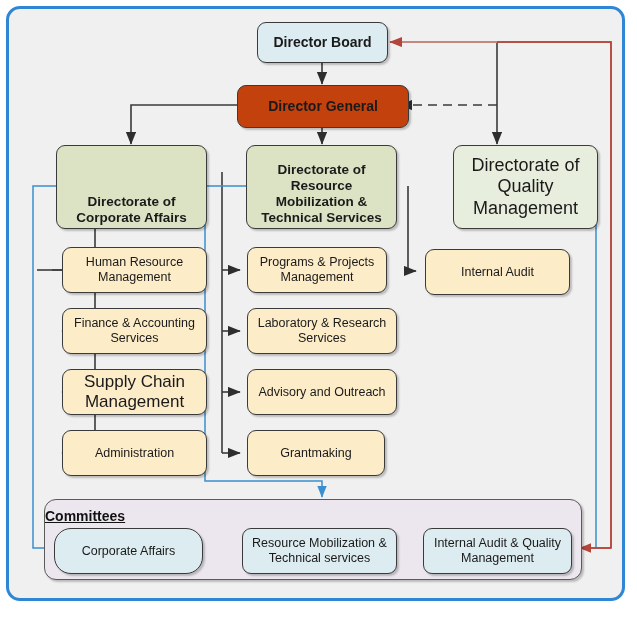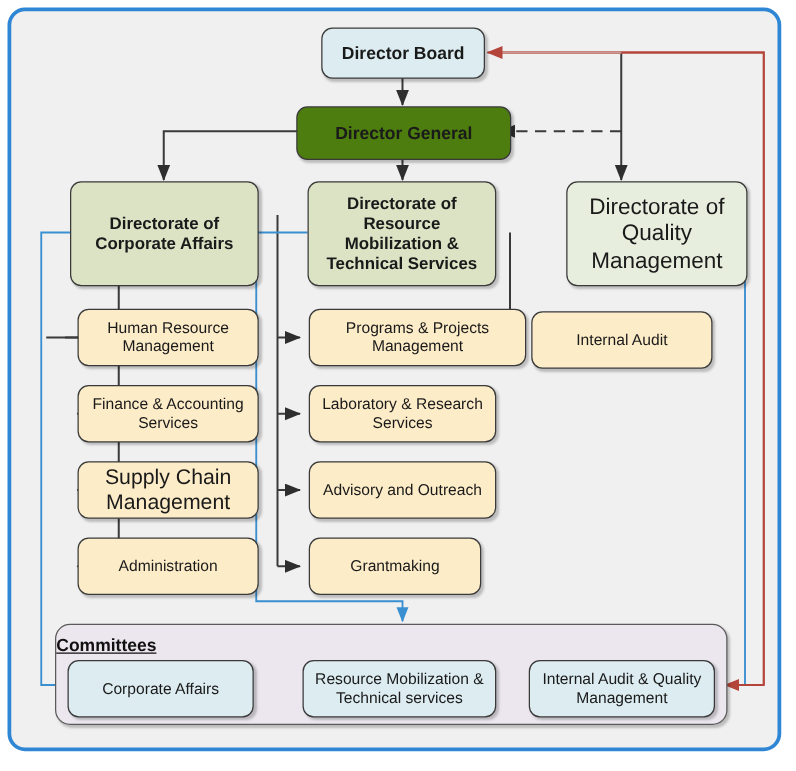--- a/index.html
+++ b/index.html
@@ -32,22 +32,22 @@
     align-items:center;
     justify-content:center;
     text-align:center;
     line-height:1.18;
     color:#1a1a1a;
     box-shadow:2px 2px 2px rgba(0,0,0,0.22);
     padding:2px 5px;
   }
 
   .n-blue   { background:#dcecf1; }
-  .n-pink   { background:#4d7c0f; }
-  .n-green  { background:#dbe3c4; }
+  .n-pink   { background:#c2410c; }
+  .n-green  { background:#dbe3c4;align-items:flex-end; }
   .n-green2 { background:#e8eedd; }
   .n-cream  { background:#fdecc8; }
 
   .bold{font-weight:bold;}
 
   #committees-box{
     position:absolute;
     box-sizing:border-box;
     background:#ece7ef;
     border:1.3px solid #5a5a5a;
@@ -166,42 +166,42 @@
   <div class="node n-cream" style="left:62px;top:308px;width:145px;height:46px;font-size:12.5px;">
     <span>Finance &amp; Accounting Services</span>
   </div>
   <div class="node n-cream" style="left:62px;top:369px;width:145px;height:46px;font-size:17px;">
     <span>Supply Chain Management</span>
   </div>
   <div class="node n-cream" style="left:62px;top:430px;width:145px;height:46px;font-size:12.5px;">
     <span>Administration</span>
   </div>
 
-  <div class="node n-cream" style="left:247px;top:247px;width:174px;height:46px;font-size:12.5px;">
+  <div class="node n-cream" style="left:247px;top:247px;width:140px;height:46px;font-size:12.5px;">
     <span>Programs &amp; Projects Management</span>
   </div>
   <div class="node n-cream" style="left:247px;top:308px;width:150px;height:46px;font-size:12.5px;">
     <span>Laboratory &amp; Research Services</span>
   </div>
   <div class="node n-cream" style="left:247px;top:369px;width:150px;height:46px;font-size:12.5px;">
     <span>Advisory and Outreach</span>
   </div>
   <div class="node n-cream" style="left:247px;top:430px;width:138px;height:46px;font-size:12.5px;">
     <span>Grantmaking</span>
   </div>
 
   <div class="node n-cream" style="left:425px;top:249px;width:145px;height:46px;font-size:12.5px;">
     <span>Internal Audit</span>
   </div>
 
   <div id="committees-box" style="left:44px;top:499px;width:538px;height:81px;">
     <div id="committees-title">Committees</div>
   </div>
 
-  <div class="node n-blue" style="left:54px;top:528px;width:149px;height:46px;font-size:12.5px;">
+  <div class="node n-blue" style="left:54px;top:528px;width:149px;height:46px;font-size:12.5px;border-radius:17px;">
     <span>Corporate Affairs</span>
   </div>
   <div class="node n-blue" style="left:242px;top:528px;width:155px;height:46px;font-size:12.5px;">
     <span>Resource Mobilization &amp; Technical services</span>
   </div>
   <div class="node n-blue" style="left:423px;top:528px;width:149px;height:46px;font-size:12.5px;">
     <span>Internal Audit &amp; Quality Management</span>
   </div>
 
 </div>

